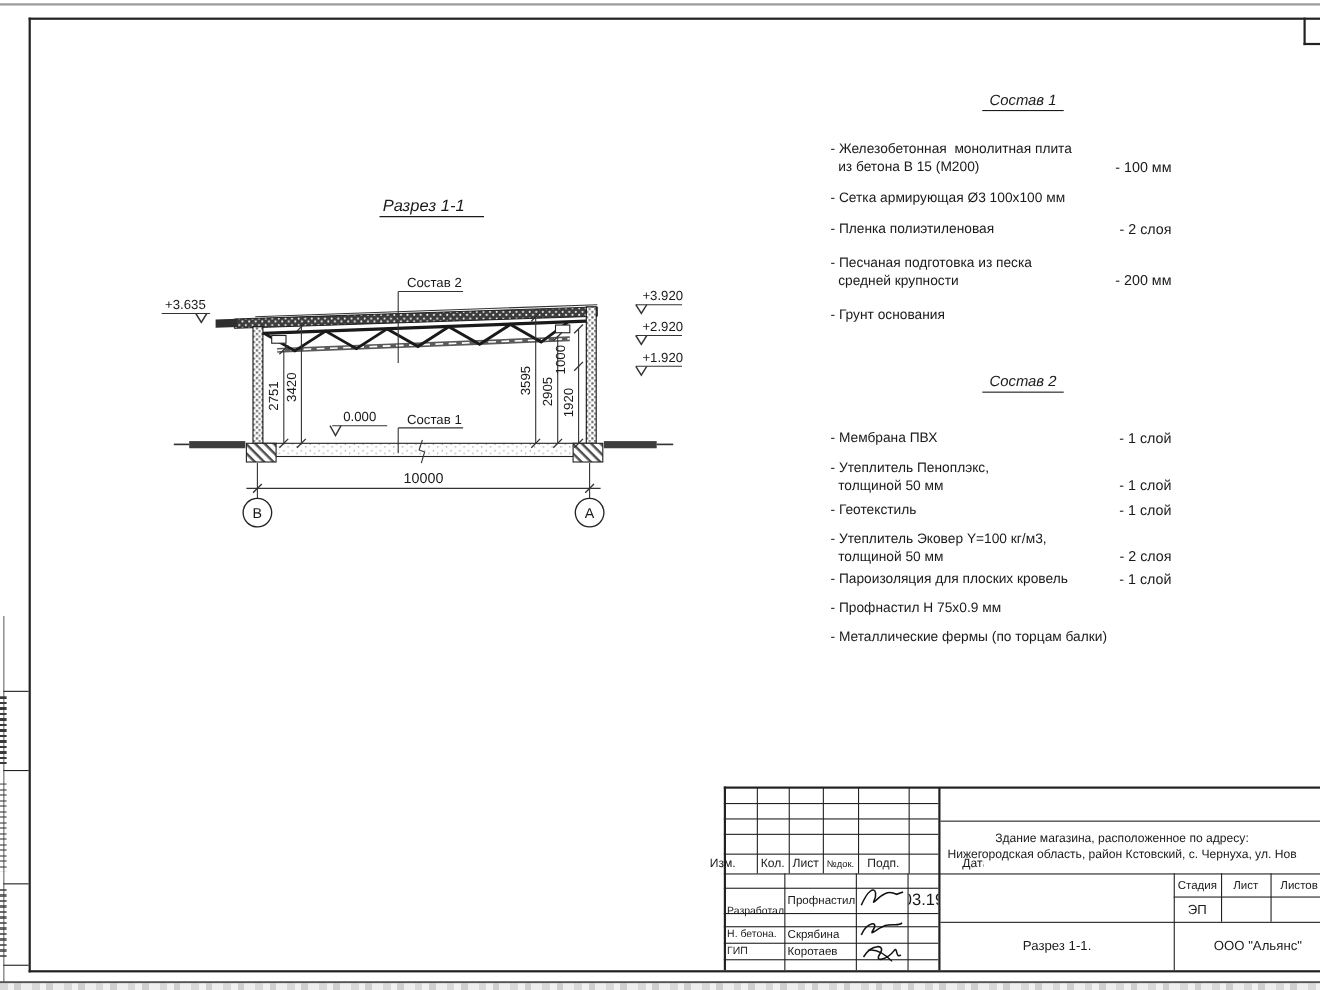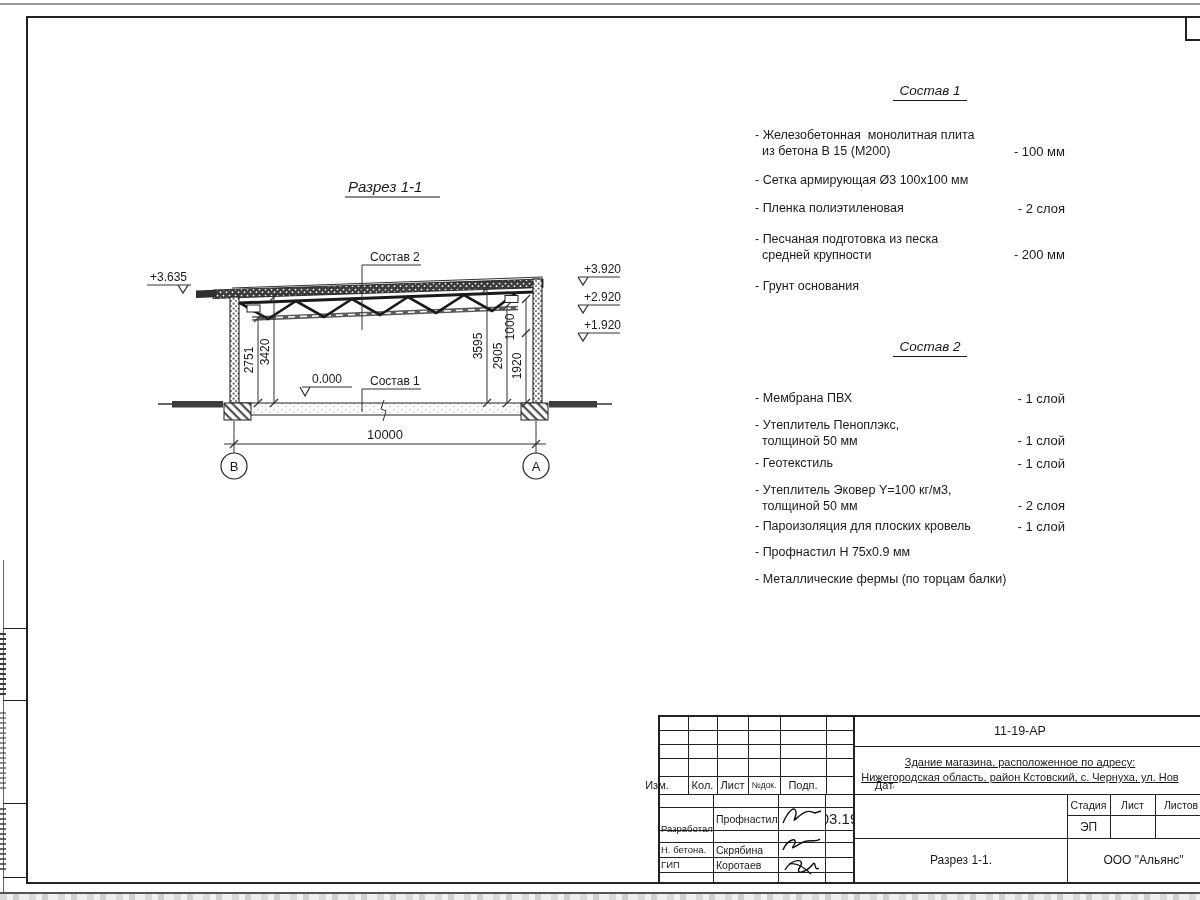--- a/index.html
+++ b/index.html
@@ -7,21 +7,21 @@
          font-family:"Liberation Sans",sans-serif;color:#1a1a1a;}
   .hline,.vline{position:absolute;background:#222;}
   .hline.gray{background:#9a9a9a;}
   .abs{position:absolute;}
   .cell{position:absolute;display:flex;align-items:center;justify-content:center;text-align:center;overflow:hidden;}
   .cell.left{justify-content:flex-start;text-align:left;}
   .comp-head{position:absolute;font-style:italic;font-size:13.5px;text-align:center;
              border-bottom:1.3px solid #1a1a1a;padding:0 3px 2px 3px;}
   .comp-name{position:absolute;font-size:12.5px;line-height:15.5px;white-space:pre-wrap;}
   .comp-qty{position:absolute;left:975px;width:90px;text-align:right;font-size:13px;}
-  .pre{white-space:pre-line;text-decoration:underline;}
+  .pre{white-space:pre-line;}
   .stamp-sliver{position:absolute;left:0;width:6px;
       background:repeating-linear-gradient(180deg,#3a3a3a 0 2px,transparent 2px 5px);}
   .noise{position:absolute;left:0;width:1200px;height:6px;top:894px;
       background:repeating-linear-gradient(90deg,#d9d9d9 0 7px,#f2f2f2 7px 13px,#cfcfcf 13px 19px,#eeeeee 19px 29px);}
   svg text{font-family:"Liberation Sans",sans-serif;fill:#1a1a1a;}
 </style>
 </head>
 <body>
 
 <div class="sheet">
@@ -230,21 +230,20 @@
   <div class="cell" style="left:860px;top:776px;width:14px;height:18px;font-size:11px;padding-left:20px;">Дата</div>
 
   <div class="cell left" style="left:661px;top:807px;width:52px;height:23px;font-size:9.5px;margin-top:10px;">Разработал</div>
   <div class="cell left" style="left:716px;top:807px;width:62px;height:23px;font-size:10.5px;">Профнастил</div>
   <div class="cell" style="left:826px;top:807px;width:27px;height:23px;font-size:15px;">03.19</div>
   <div class="cell left" style="left:661px;top:842px;width:52px;height:15px;font-size:9.5px;">Н. бетона.</div>
   <div class="cell left" style="left:716px;top:842px;width:62px;height:15px;font-size:10.5px;">Скрябина</div>
   <div class="cell left" style="left:661px;top:857px;width:52px;height:15px;font-size:9.5px;">ГИП</div>
   <div class="cell left" style="left:716px;top:857px;width:62px;height:15px;font-size:10.5px;">Коротаев</div>
 
-  <div class="cell" style="left:855px;top:716px;width:330px;height:30px;font-size:12.5px;">11-19-АР</div>
   <div class="cell pre" style="left:855px;top:746px;width:330px;height:48px;font-size:11px;line-height:15px;">Здание магазина, расположенное по адресу:
 Нижегородская область, район Кстовский, с. Чернуха, ул. Нов</div>
   <div class="cell" style="left:1067px;top:794px;width:43px;height:21px;font-size:10.5px;">Стадия</div>
   <div class="cell" style="left:1110px;top:794px;width:45px;height:21px;font-size:10.5px;">Лист</div>
   <div class="cell" style="left:1155px;top:794px;width:52px;height:21px;font-size:10.5px;">Листов</div>
   <div class="cell" style="left:1067px;top:815px;width:43px;height:23px;font-size:12px;">ЭП</div>
   <div class="cell" style="left:855px;top:838px;width:212px;height:43px;font-size:12px;">Разрез 1-1.</div>
   <div class="cell" style="left:1067px;top:838px;width:153px;height:43px;font-size:12px;">ООО "Альянс"</div>
 
   <svg class="abs" style="left:779px;top:799px;" width="45" height="32" viewBox="0 0 45 32">

